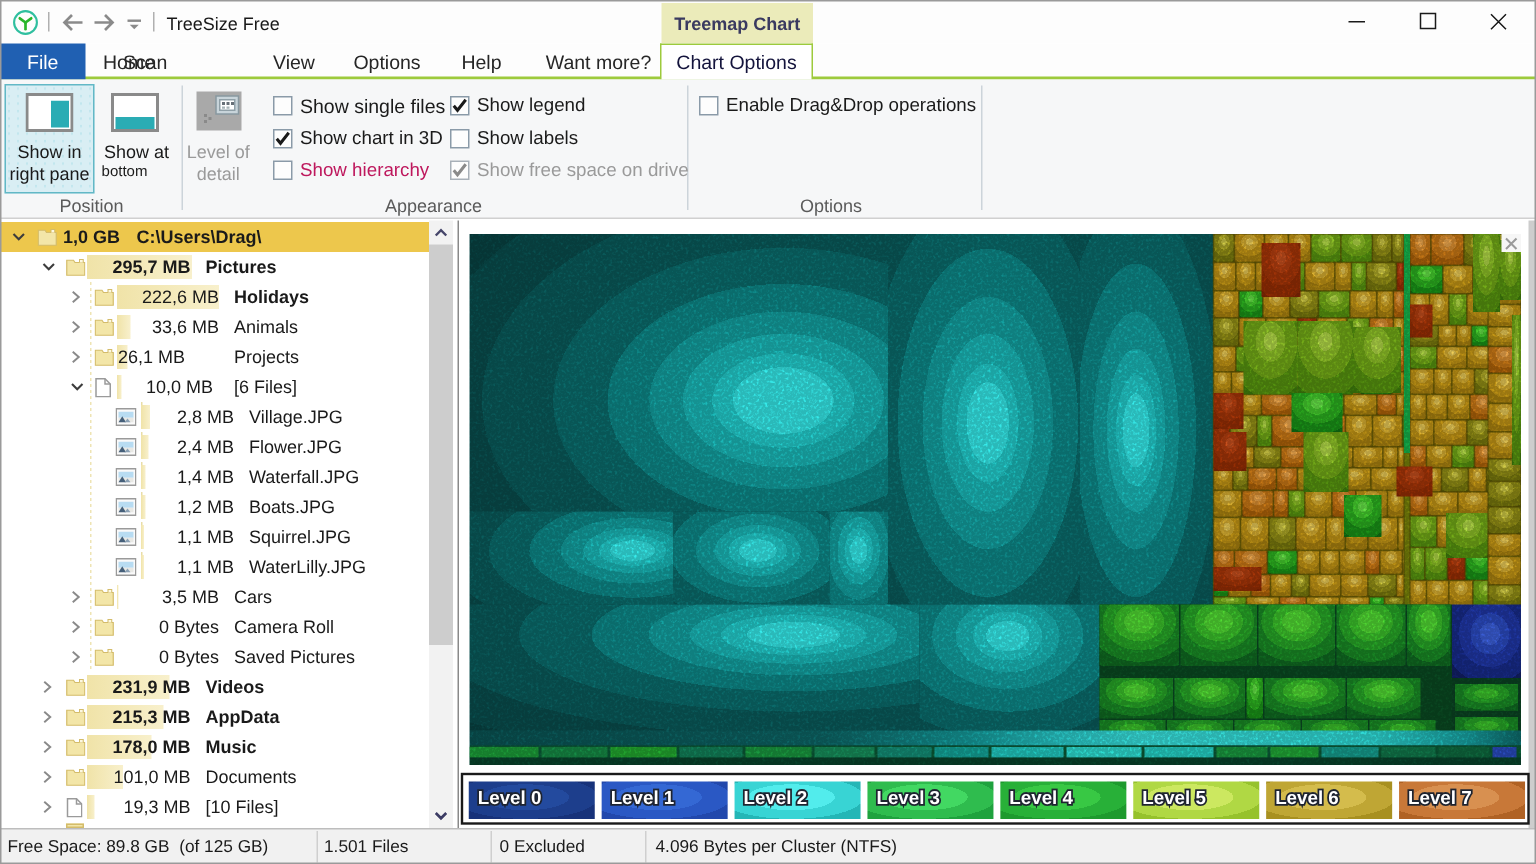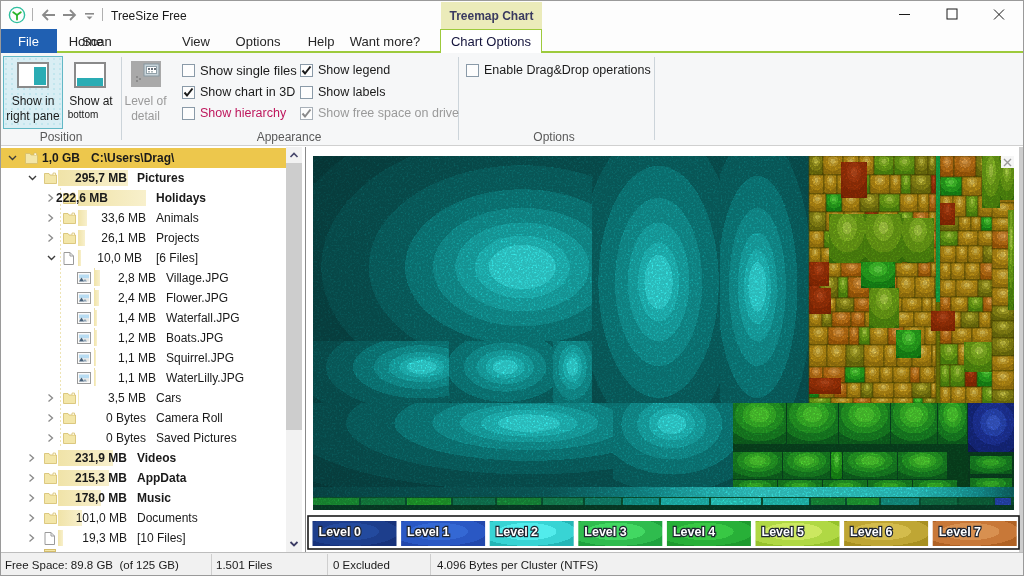--- a/index.html
+++ b/index.html
@@ -40,21 +40,21 @@
 <div class="tx" style="left:441px;top:10px;width:101px;text-align:center;font-weight:bold;font-size:12px;color:#3a3a60">Treemap Chart</div>
 <div class="abs" style="left:0;top:29px;width:1024px;height:24px;background:#fdfdfd"></div>
 <div class="abs" style="left:0;top:51px;width:1024px;height:2px;background:#9dca3c"></div>
 <div class="abs" style="left:0;top:29px;width:57px;height:24px;background:#2060b2"></div>
 <div class="tx" style="left:0;top:35px;width:57px;text-align:center;color:#fff;font-size:13px">File</div>
 <div class="tx" style="left:26px;top:35px;width:120px;text-align:center;font-size:13px;color:#262626">Home</div>
 <div class="tx" style="left:82px;top:35px;width:120px;text-align:left;font-size:13px;color:#262626">Scan</div>
 <div class="tx" style="left:136px;top:35px;width:120px;text-align:center;font-size:13px;color:#262626">View</div>
 <div class="tx" style="left:198px;top:35px;width:120px;text-align:center;font-size:13px;color:#262626">Options</div>
 <div class="tx" style="left:261px;top:35px;width:120px;text-align:center;font-size:13px;color:#262626">Help</div>
-<div class="tx" style="left:331px;top:35px;width:108px;text-align:center;font-size:13px;color:#262626">Want more?</div>
+<div class="tx" style="left:331px;top:35px;width:136px;text-align:center;font-size:13px;color:#262626">Want more?</div>
 <div class="abs" style="left:440px;top:29px;width:102px;height:24px;background:#fff;border-left:1px solid #9dca3c;border-right:1px solid #9dca3c;border-top:1px solid #9dca3c"></div>
 <div class="tx" style="left:440px;top:35px;width:102px;text-align:center;font-size:13px;color:#14143c">Chart Options</div>
 <div class="abs" style="left:0;top:53px;width:1024px;height:93px;background:#f6f7f8;border-bottom:1px solid #d0d0d0"></div>
 <div class="abs" style="left:121px;top:57px;width:1px;height:83px;background:#ccd4da"></div>
 <div class="abs" style="left:458px;top:57px;width:1px;height:83px;background:#ccd4da"></div>
 <div class="abs" style="left:654px;top:57px;width:1px;height:83px;background:#ccd4da"></div>
 <div class="tx" style="left:-9px;top:131px;width:140px;text-align:center;color:#5a5a5a;font-size:12px">Position</div>
 <div class="tx" style="left:219px;top:131px;width:140px;text-align:center;color:#5a5a5a;font-size:12px">Appearance</div>
 <div class="tx" style="left:484px;top:131px;width:140px;text-align:center;color:#5a5a5a;font-size:12px">Options</div>
 <div class="abs" style="left:3px;top:56px;width:60px;height:73px;background:#d9eef4 radial-gradient(circle at 2px 2px,#c2e6ee 0.8px,transparent 1px);background-size:6px 5px;border:1px solid #62b8c6"></div>
@@ -143,41 +143,41 @@
 <div class="tx" style="left:37px;top:172px;width:90px;text-align:right;font-weight:bold">295,7 MB</div>
 <div class="tx" style="left:137px;top:172px;font-weight:bold">Pictures</div>
 <div class="abs" style="left:78px;top:190px;width:68px;height:16px;background:linear-gradient(90deg,#f0e3a8,#f8f0cc)"></div>
 <svg class="abs" style="left:47px;top:193px" width="7" height="10" viewBox="0 0 7 10">
     <path d="M1.5 1.5 L5.5 5 L1.5 8.5" stroke="#8a8a8a" stroke-width="1.3" fill="none"></path>
   </svg>
 <svg class="abs" style="left:63px;top:192px" width="13" height="12" viewBox="0 0 13 12">
 <path d="M0.5 1.5 L5 1.5 L6 3 L12.5 3 L12.5 11.5 L0.5 11.5 Z" fill="#f3e6a8" stroke="#d4bc6a" stroke-width="0.8"></path>
 <path d="M9 3 L9 1 L11.5 1 L11.5 3" fill="#fdf8e0" stroke="#d4bc6a" stroke-width="0.7"></path>
   </svg>
-<div class="tx" style="left:56px;top:192px;width:90px;text-align:left;font-weight:bold">222,6 MB</div>
+<div class="tx" style="left:56px;top:192px;width:90px;text-align:right;font-weight:normal">222,6 MB</div>
 <div class="tx" style="left:156px;top:192px;font-weight:bold">Holidays</div>
 <div class="abs" style="left:78px;top:210px;width:9px;height:16px;background:linear-gradient(90deg,#f0e3a8,#f8f0cc)"></div>
 <svg class="abs" style="left:47px;top:213px" width="7" height="10" viewBox="0 0 7 10">
     <path d="M1.5 1.5 L5.5 5 L1.5 8.5" stroke="#8a8a8a" stroke-width="1.3" fill="none"></path>
   </svg>
 <svg class="abs" style="left:63px;top:212px" width="13" height="12" viewBox="0 0 13 12">
 <path d="M0.5 1.5 L5 1.5 L6 3 L12.5 3 L12.5 11.5 L0.5 11.5 Z" fill="#f3e6a8" stroke="#d4bc6a" stroke-width="0.8"></path>
 <path d="M9 3 L9 1 L11.5 1 L11.5 3" fill="#fdf8e0" stroke="#d4bc6a" stroke-width="0.7"></path>
   </svg>
 <div class="tx" style="left:56px;top:212px;width:90px;text-align:right;font-weight:normal">33,6 MB</div>
 <div class="tx" style="left:156px;top:212px;font-weight:normal">Animals</div>
 <div class="abs" style="left:78px;top:230px;width:7px;height:16px;background:linear-gradient(90deg,#f0e3a8,#f8f0cc)"></div>
 <svg class="abs" style="left:47px;top:233px" width="7" height="10" viewBox="0 0 7 10">
     <path d="M1.5 1.5 L5.5 5 L1.5 8.5" stroke="#8a8a8a" stroke-width="1.3" fill="none"></path>
   </svg>
 <svg class="abs" style="left:63px;top:232px" width="13" height="12" viewBox="0 0 13 12">
 <path d="M0.5 1.5 L5 1.5 L6 3 L12.5 3 L12.5 11.5 L0.5 11.5 Z" fill="#f3e6a8" stroke="#d4bc6a" stroke-width="0.8"></path>
 <path d="M9 3 L9 1 L11.5 1 L11.5 3" fill="#fdf8e0" stroke="#d4bc6a" stroke-width="0.7"></path>
   </svg>
-<div class="tx" style="left:56px;top:232px;width:90px;text-align:right;font-weight:normal">26,1 MB</div>
+<div class="tx" style="left:56px;top:232px;width:90px;text-align:center;font-weight:normal">26,1 MB</div>
 <div class="tx" style="left:156px;top:232px;font-weight:normal">Projects</div>
 <div class="abs" style="left:78px;top:250px;width:3px;height:16px;background:linear-gradient(90deg,#f0e3a8,#f8f0cc)"></div>
 <svg class="abs" style="left:47px;top:254px" width="9" height="8" viewBox="0 0 9 8">
     <path d="M1 2 L4.5 5.5 L8 2" stroke="#3c3c3c" stroke-width="1.4" fill="none"></path>
   </svg>
 <svg class="abs" style="left:63px;top:252px" width="11" height="13" viewBox="0 0 11 13">
 <path d="M1 0.5 L7 0.5 L10.5 4 L10.5 12.5 L1 12.5 Z" fill="#fff" stroke="#9a9a9a"></path>
 <path d="M7 0.5 L7 4 L10.5 4" fill="none" stroke="#9a9a9a"></path>
   </svg>
 <div class="tx" style="left:52px;top:252px;width:90px;text-align:right;font-weight:normal">10,0 MB</div>

